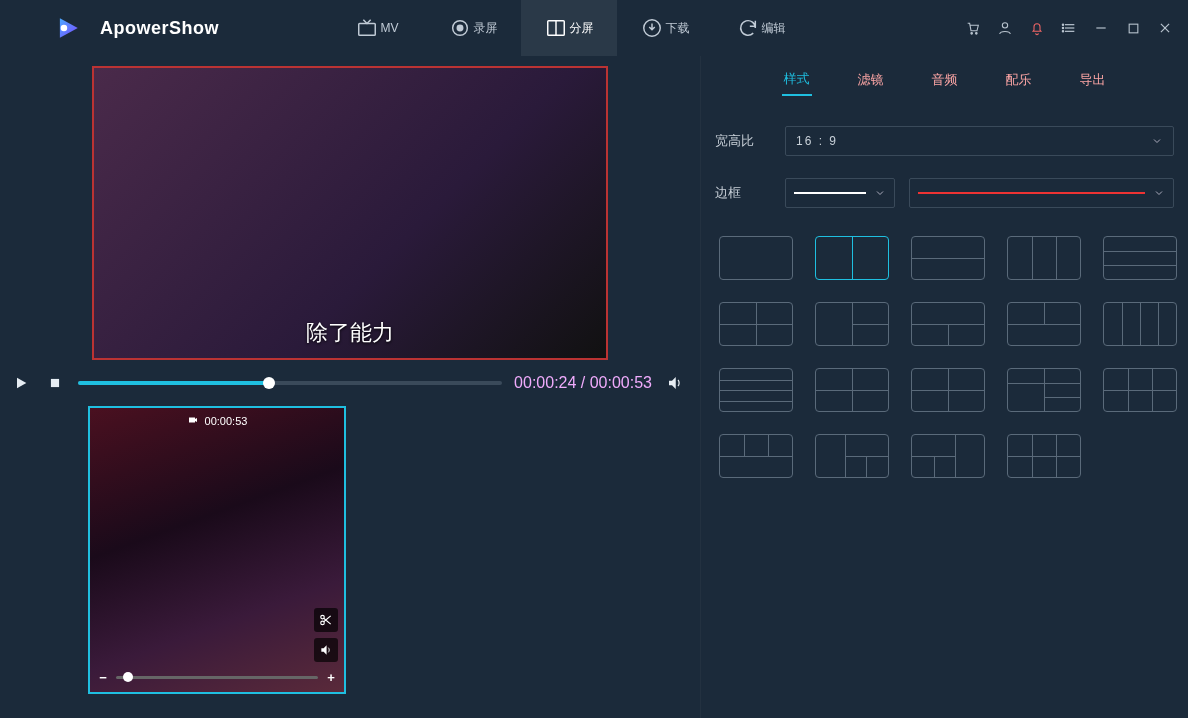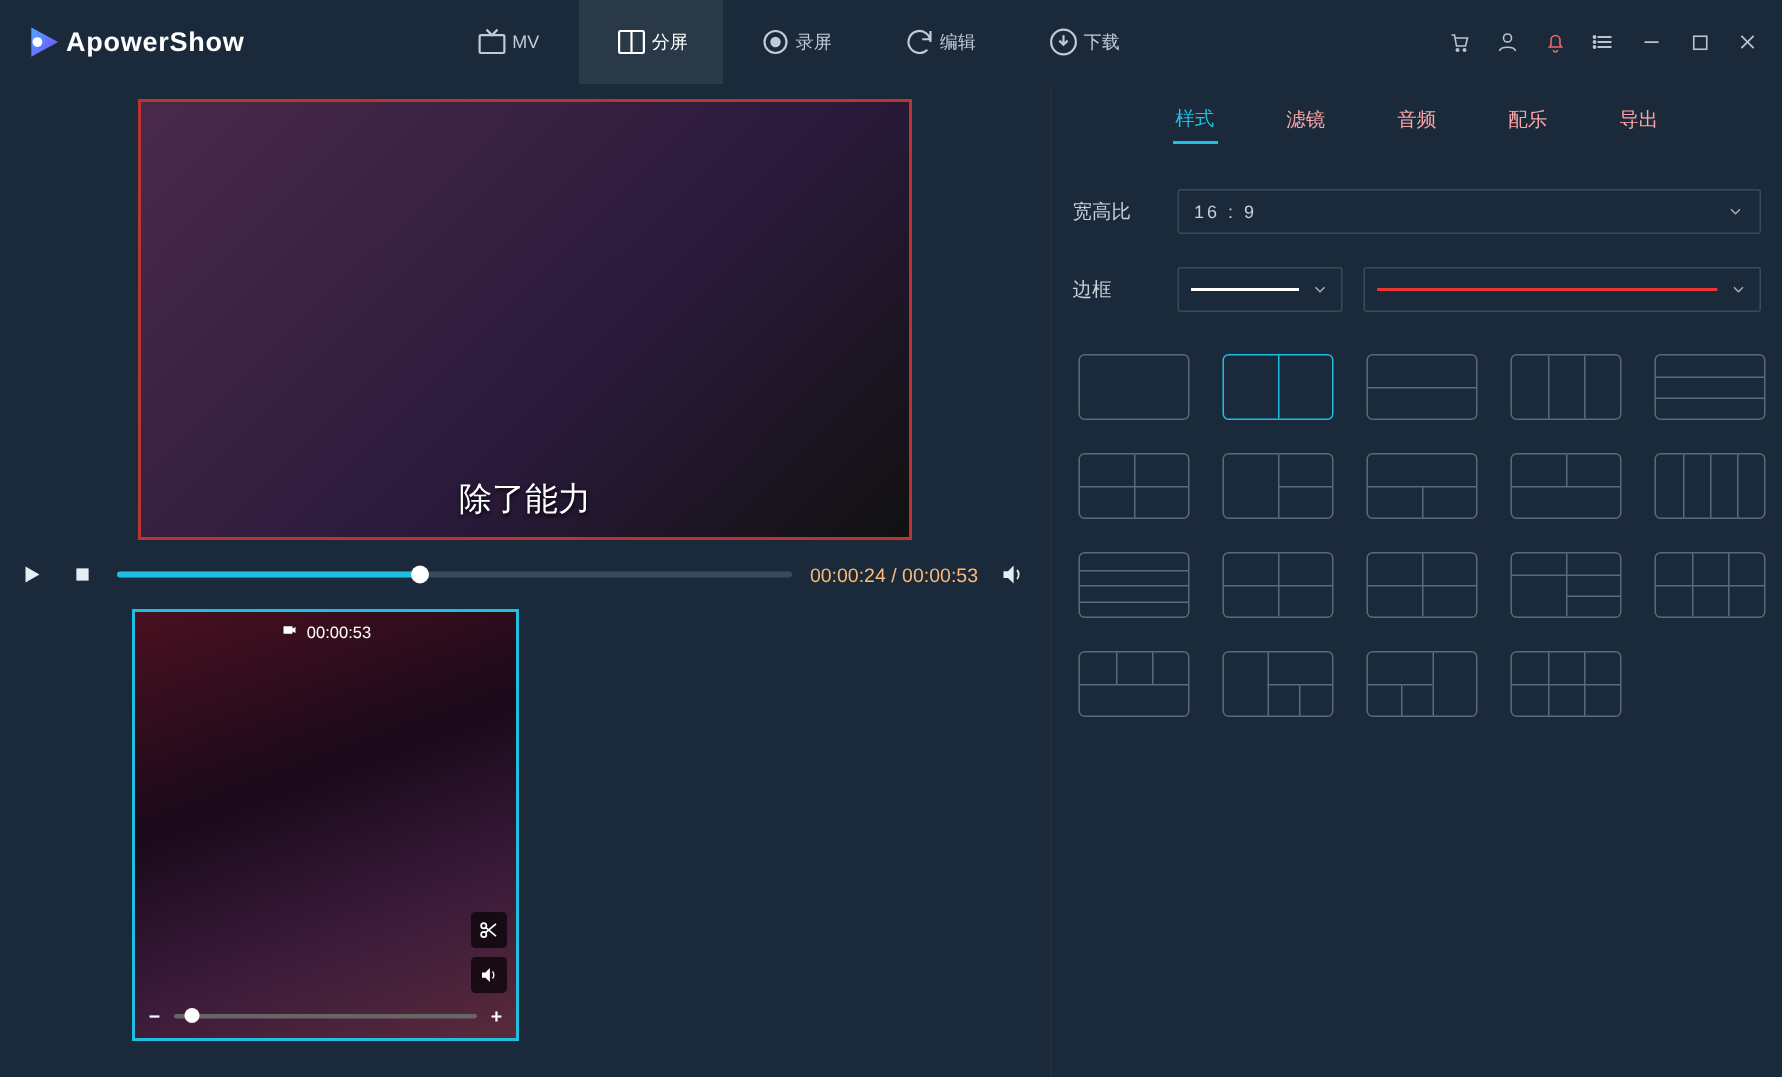--- a/index.html
+++ b/index.html
@@ -1,20 +1,20 @@
 <!DOCTYPE html>
 <html><head>
 <meta charset="utf-8">
 <style>
   * { box-sizing: border-box; margin: 0; padding: 0; font-family: "Microsoft YaHei", Arial, sans-serif; }
   body { width: 1188px; height: 718px; background: #1b2a3a; color: #c8d0d8; overflow: hidden; font-size: 13px; }
 
   
   .header { height: 56px; display: flex; align-items: center; background: #1b2a3a; }
-  .logo-wrap { display: flex; align-items: center; gap: 2px; padding-left: 16px; width: 270px; }
+  .logo-wrap { display: flex; align-items: center; gap: 19px; padding-left: 16px; width: 270px; margin-left: 39px; }
   .logo-icon { width: 26px; height: 26px; position: relative; }
   .logo-icon svg { width: 100%; height: 100%; }
   .logo-text { color: #fff; font-size: 18px; font-weight: 600; letter-spacing: .5px; }
 
   .nav { display: flex; height: 56px; margin-left: 20px; }
   .nav-item { width: 96px; display: flex; flex-direction: row; align-items: center; justify-content: center; gap: 3px; cursor: pointer; color: #c1cbd6; }
   .nav-item.active { background: #2a3948; color: #fff; }
   .nav-item .nav-icon { width: 22px; height: 22px; display:flex; align-items:center; justify-content:center; }
   .nav-item .nav-label { font-size: 12px; }
 
@@ -33,21 +33,21 @@
   .caption { position:absolute; bottom:10px; left:0; right:0; text-align:center; color:#fff; font-size:22px; font-weight:500; text-shadow:0 1px 3px #000; }
   .pcell.left-cell  { background: linear-gradient(135deg,#4a2a4a 0%,#2a1a3a 60%,#111 100%); }
   .pcell.right-cell { border-left:2px solid #b33; background: linear-gradient(135deg,#3a1a4a 0%,#5a2a5a 60%,#201030 100%); }
 
   
   .playbar { display:flex; align-items:center; gap:12px; padding: 12px 14px 14px 10px; }
   .pbtn { width:22px; height:22px; cursor:pointer; color:#e6edf3; display:flex; align-items:center; justify-content:center;}
   .seek { flex:1; height:4px; background:#3a4a5a; border-radius:2px; position:relative; }
   .seek .fill { position:absolute; left:0; top:0; bottom:0; width:45%; background:#1fbfe0; border-radius:2px; }
   .seek .thumb { position:absolute; top:50%; left:45%; width:12px; height:12px; background:#fff; border-radius:50%; transform:translate(-50%,-50%); }
-  .time { font-size:13px; color:#fdba74; }
+  .time { font-size:16px; color:#f0abfc; }
 
   
   .tray { display:flex; gap:10px; padding: 0 0 0 90px; }
   .clip { width:254px; height:284px; position:relative; background:#0c1420; }
   .clip.selected { outline:2px solid #1fbfe0; }
   .clip.unselected { outline:1px solid #aaa; }
   .clip .thumb-img { position:absolute; inset:0; background-size:cover; background-position:center; }
   .clip .meta { position:absolute; top:6px; left:0; right:0; display:flex; justify-content:center; gap:6px; color:#fff; font-size:11px; align-items:center; }
   .clip .tools { position:absolute; right:6px; bottom:30px; display:flex; flex-direction:column; gap:6px; }
   .clip .tool { width:24px; height:24px; background:#000a; border-radius:3px; display:flex; align-items:center; justify-content:center; cursor:pointer; color:#fff; }
@@ -103,54 +103,54 @@
   <div class="nav">
     <div class="nav-item">
       <span class="nav-icon">
           <svg width="22" height="22" viewBox="0 0 24 24" fill="none" stroke="currentColor" stroke-width="1.6">
             <rect x="3" y="7" width="18" height="13" rx="1"></rect>
             <path d="M8 3l4 4 4-4"></path>
           </svg>
         </span>
       <span class="nav-label">MV</span>
     </div>
+    <div class="nav-item">
+      <span class="nav-icon">
+          <svg width="22" height="22" viewBox="0 0 24 24" fill="none" stroke="currentColor" stroke-width="1.6">
+            <circle cx="12" cy="12" r="8"></circle>
+            <circle cx="12" cy="12" r="3" fill="currentColor"></circle>
+          </svg>
+        </span>
+      <span class="nav-label">录屏</span>
+    </div>
     <div class="nav-item active">
       <span class="nav-icon">
           <svg width="22" height="22" viewBox="0 0 24 24" fill="none" stroke="currentColor" stroke-width="1.6">
             <rect x="3" y="4" width="18" height="16" rx="1"></rect>
             <line x1="12" y1="4" x2="12" y2="20"></line>
           </svg>
         </span>
       <span class="nav-label">分屏</span>
     </div>
     <div class="nav-item">
       <span class="nav-icon">
           <svg width="22" height="22" viewBox="0 0 24 24" fill="none" stroke="currentColor" stroke-width="1.6">
-            <circle cx="12" cy="12" r="8"></circle>
-            <circle cx="12" cy="12" r="3" fill="currentColor"></circle>
-          </svg>
-        </span>
-      <span class="nav-label">录屏</span>
-    </div>
-    <div class="nav-item">
-      <span class="nav-icon">
-          <svg width="22" height="22" viewBox="0 0 24 24" fill="none" stroke="currentColor" stroke-width="1.6">
-            <path d="M20 12a8 8 0 10-2.3 5.6M20 4v6h-6"></path>
-          </svg>
-        </span>
-      <span class="nav-label">编辑</span>
-    </div>
-    <div class="nav-item">
-      <span class="nav-icon">
-          <svg width="22" height="22" viewBox="0 0 24 24" fill="none" stroke="currentColor" stroke-width="1.6">
             <circle cx="12" cy="12" r="9"></circle>
             <path d="M12 7v7M9 11l3 3 3-3"></path>
           </svg>
         </span>
       <span class="nav-label">下载</span>
+    </div>
+    <div class="nav-item">
+      <span class="nav-icon">
+          <svg width="22" height="22" viewBox="0 0 24 24" fill="none" stroke="currentColor" stroke-width="1.6">
+            <path d="M20 12a8 8 0 10-2.3 5.6M20 4v6h-6"></path>
+          </svg>
+        </span>
+      <span class="nav-label">编辑</span>
     </div>
   </div>
 
   <div class="winctrl">
     <span class="wicon">
         <svg width="16" height="16" viewBox="0 0 24 24" fill="none" stroke="currentColor" stroke-width="1.6">
           <path d="M4 5h3l2 11h9l2-8H8"></path>
           <circle cx="10" cy="20" r="1.2" fill="currentColor"></circle>
           <circle cx="17" cy="20" r="1.2" fill="currentColor"></circle>
         </svg>

